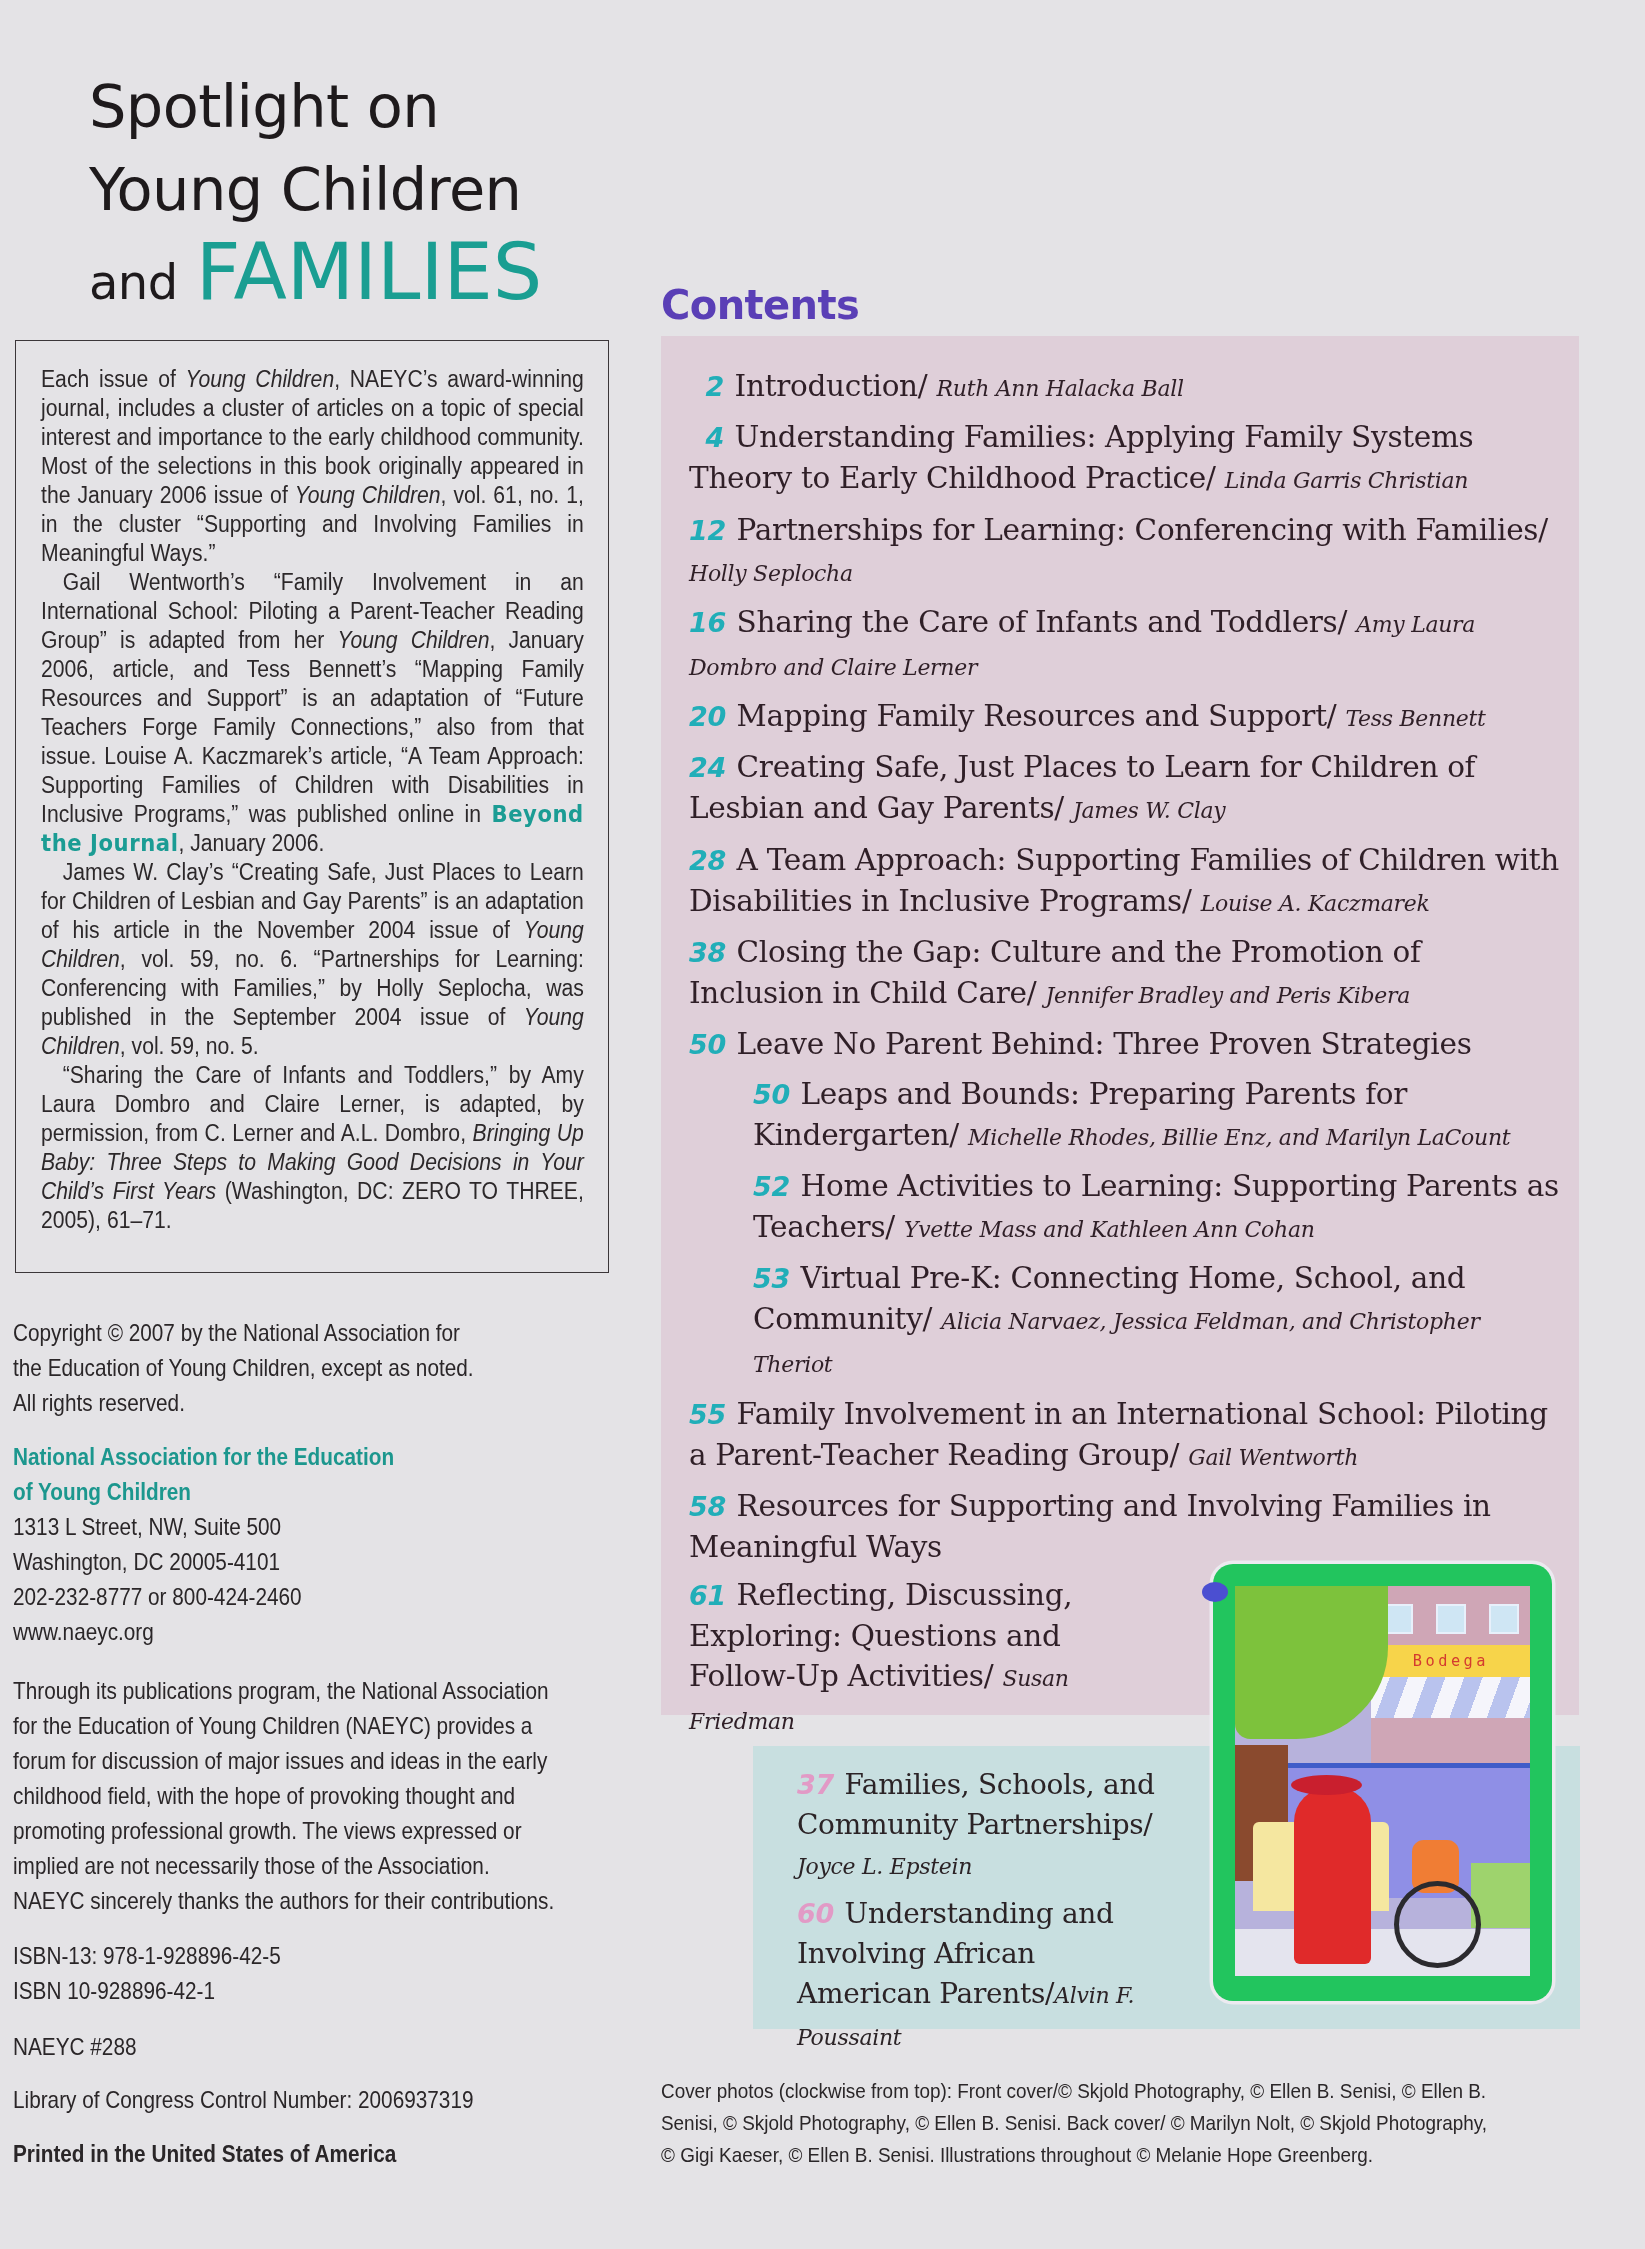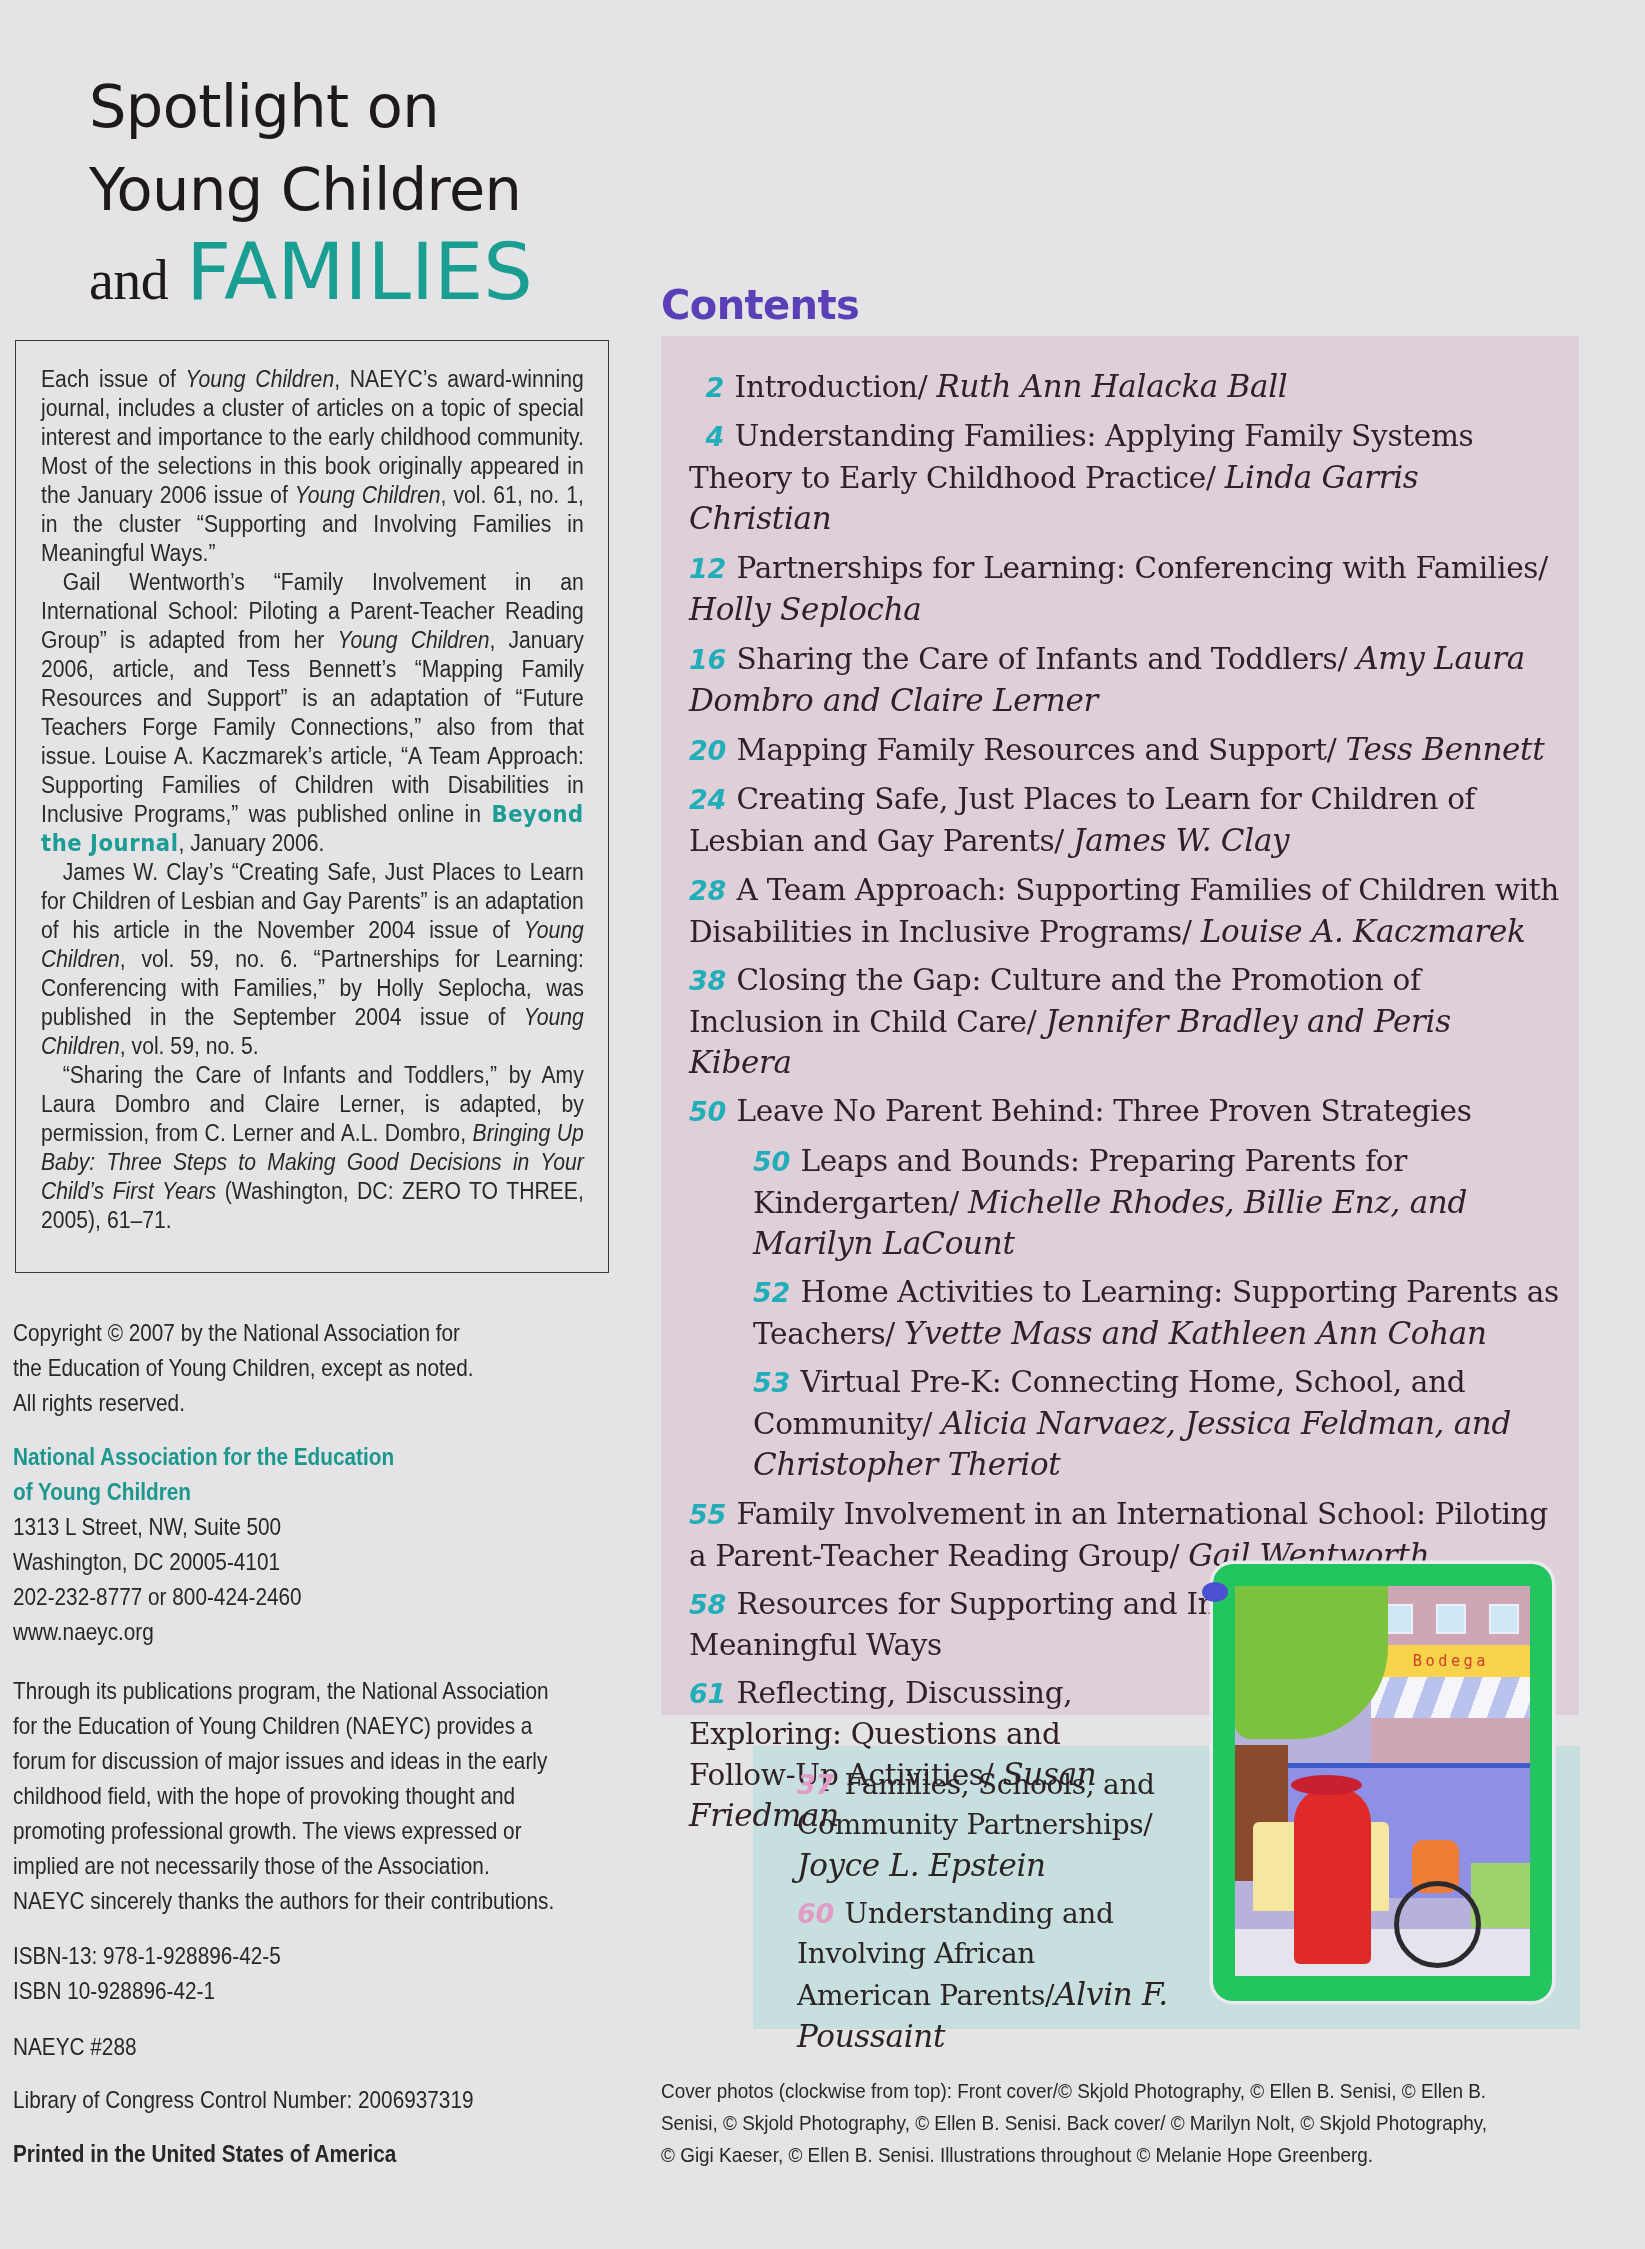--- a/index.html
+++ b/index.html
@@ -7,21 +7,21 @@
     width:1646px; height:2250px; position:relative; overflow:hidden;
     background:#e4e3e6;
     font-family:"Liberation Sans", sans-serif; color:#2a2628;
   }
   .abs { position:absolute; }
 
   
   .title-block { left:89px; top:65px; width:519px; text-align:left;
     font-family:"DejaVu Sans", sans-serif; color:#1e1a1c; }
   .title-line { font-size:59px; line-height:83px; letter-spacing:-0.6px; }
-  .title-line .small-and { font-size:56px;font-family:Liberation Serif, serif; }
+  .title-line .small-and { font-size:48px; }
   .title-line .families { color:#1a9e92; font-size:78px; letter-spacing:0px; }
 
   .intro-box { left:14.8px; top:340px; width:594px; height:933px;
     border:1.8px solid #3b3639; box-sizing:border-box; padding:23.6px 25px 0 25px; }
   .intro-box p { margin:0; font-size:23px; line-height:29px; text-align:justify;
     font-family:"Liberation Sans", sans-serif; color:#2c282a; transform:scaleX(0.92); transform-origin:left top; width:590px; }
   .intro-box p.indent { text-indent:23.6px; }
   .intro-box i { font-style:italic; }
   .btj { color:#1b9c94; font-family:"DejaVu Sans", sans-serif; font-weight:bold; letter-spacing:0.6px; }
 
@@ -37,21 +37,21 @@
   .pink-panel { left:661px; top:336px; width:918px; height:1379px; background:#dfcfd9; }
   .blue-panel { left:753px; top:1746px; width:827px; height:283px; background:#c8dfe0; }
 
   .toc { left:689px; top:366px; width:874px; font-family:"DejaVu Serif", serif; color:#2f1f27; }
   .toc-item { font-size:29.5px; line-height:40px; margin-bottom:8.3px; letter-spacing:-0.3px; }
   .toc-item.sub { margin-left:64px; }
   .pg { color:#21aeb8; font-family:"DejaVu Sans", sans-serif; font-weight:bold; font-style:italic;
         font-size:27px; margin-right:10.6px; display:inline-block; }
   .pg.pink { color:#e29ac6; }
   .title-txt { }
-  .author { font-style:italic; font-size:31px; letter-spacing:-0.3px;text-align:center; }
+  .author { font-style:italic; font-size:22px; letter-spacing:-0.3px;text-align:center; }
   .narrowcol { width:472px; }
 
   .toc2 { left:797px; top:1765px; width:378px; font-family:"DejaVu Serif", serif; color:#2b2326; }
   .toc2 .toc-item { font-size:28px; line-height:40px; margin-bottom:0; }
 
   
   .stamp { left:1213px; top:1564px; width:339px; height:437px; background:#22c55e;
     border-radius:20px; box-shadow:0 0 0 3.5px #eceaf0; }
   .stamp-inner { position:absolute; left:22.4px; top:22.4px; width:295px; height:390px; overflow:hidden; background:#b7b2dc; }
   .bld { position:absolute; left:136px; top:0; width:159px; height:177px; background:#cfa6b6; }

